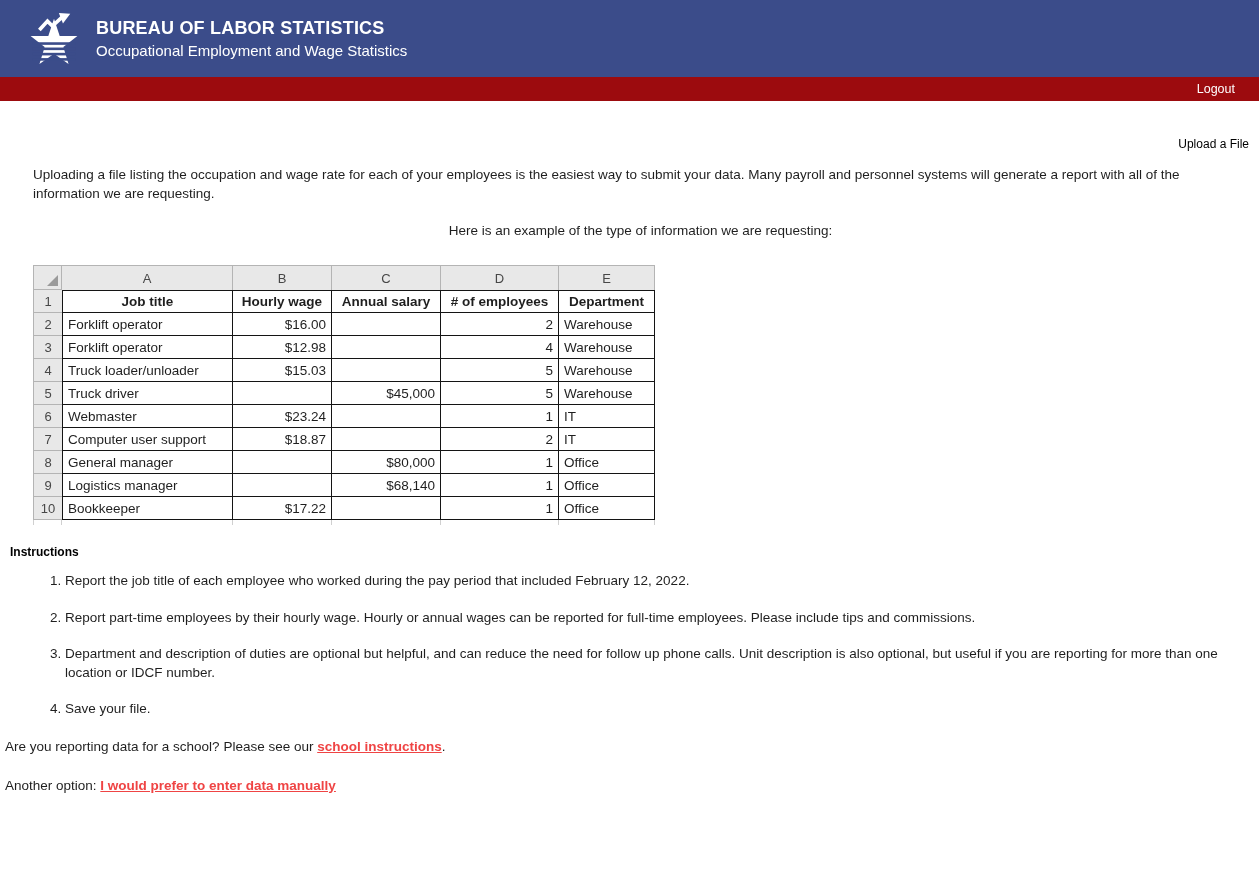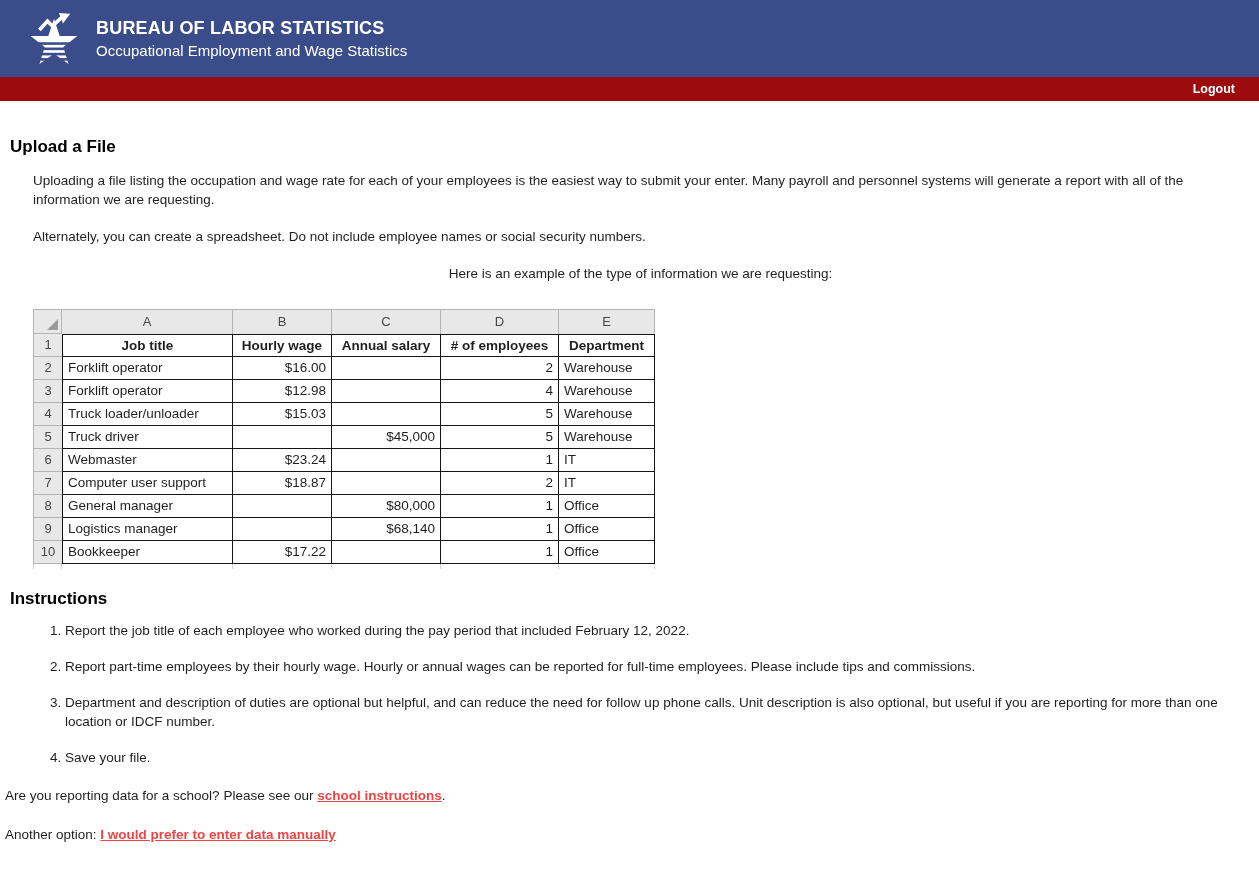--- a/index.html
+++ b/index.html
@@ -24,36 +24,36 @@
   .banner-title { font-size: 18px; font-weight: 700; letter-spacing: 0.2px; }
   .banner-subtitle { font-size: 15px; margin-top: 3px; }
 
   .redbar {
     background: #9c0b0e;
     height: 24px;
     display: flex;
     align-items: center;
     justify-content: flex-end;
     padding-right: 24px;
-    font-weight: bold;
   }
   .logout-link {
     color: #ffffff;
     font-size: 12.5px;
     text-decoration: none;
     cursor: pointer;
   }
 
   
   .main { padding: 0 10px; }
   h1.page-title {
-    font-size: 17px;
-    font-weight: 700;
+    font-size: 12px;
+    font-weight: 400;
     color: #000000;
     margin: 36px 0 14px 0;
+    text-align: right;
   }
   .para {
     margin: 0 0 18px 23px;
     line-height: 1.42;
     max-width: 1215px;
   }
   .para.last { margin-bottom: 25px; text-align: center; }
 
   
   .xl {
@@ -93,21 +93,21 @@
   }
   .d.first { border-left: 1px solid #141414; }
   .d.hdr { border-top: 1px solid #141414; font-weight: 700; justify-content: center; }
   .ar { justify-content: flex-end; }
   
   .sl { border-right: 1px solid #d0d0d0; }
   .sl.left { border-left: 1px solid #d0d0d0; }
 
   
   h2.instructions-title {
-    font-size: 17px;
+    font-size: 12px;
     font-weight: 700;
     color: #000000;
     margin: 20px 0 12px 0;
   }
   h3.create-subtitle {
     font-size: 13.5px;
     font-weight: 700;
     color: #000000;
     margin: 0 0 14px 0;
   }
@@ -161,22 +161,21 @@
 </header>
 
 <nav class="redbar">
   <a class="logout-link">Logout</a>
 </nav>
 
 <main class="main">
 
   <h1 class="page-title">Upload a File</h1>
 
-  <p class="para">Uploading a file listing the occupation and wage rate for each of your employees is the easiest way to submit your enter. Many payroll and personnel systems will generate a report with all of the information we are requesting.</p>
-  <p class="para">Alternately, you can create a spreadsheet. Do not include employee names or social security numbers.</p>
+  <p class="para">Uploading a file listing the occupation and wage rate for each of your employees is the easiest way to submit your data. Many payroll and personnel systems will generate a report with all of the information we are requesting.</p>
   <p class="para last">Here is an example of the type of information we are requesting:</p>
 
   <div class="xl">
 
     <div class="c g top left corner">
         <span class="corner-tri"></span>
       </div>
     <div class="c g top letter">A</div>
     <div class="c g top letter">B</div>
     <div class="c g top letter">C</div>

